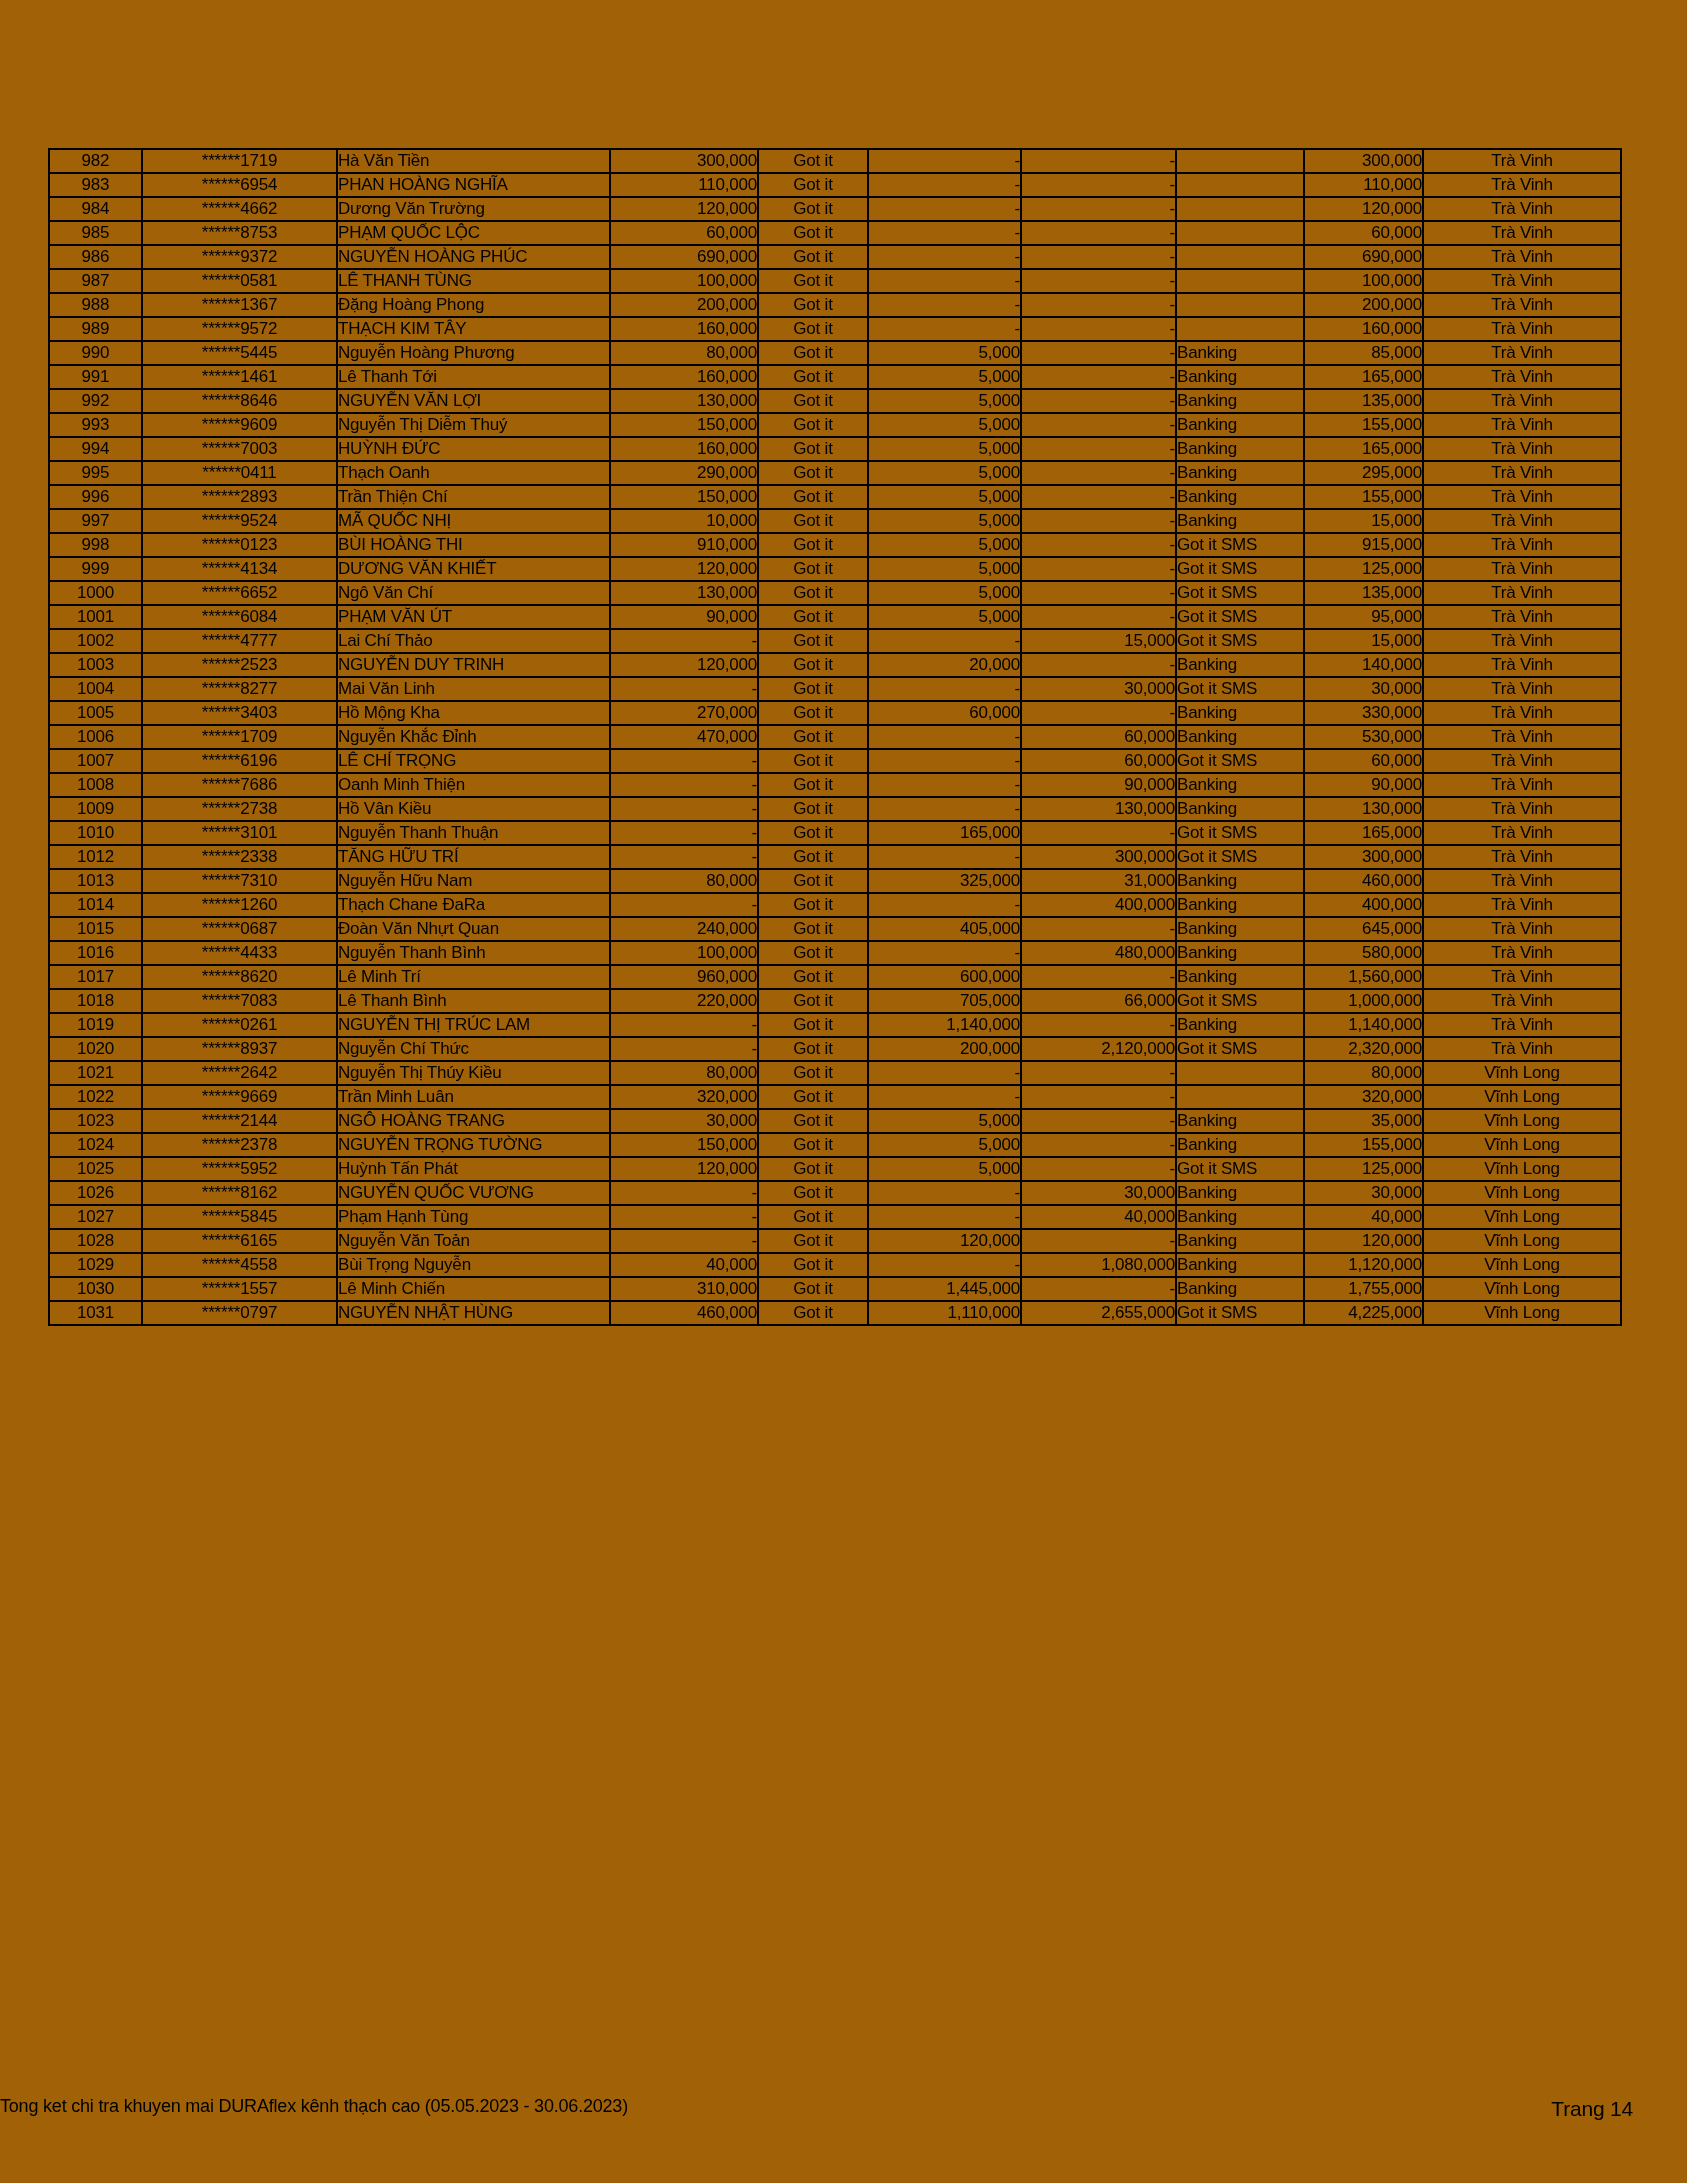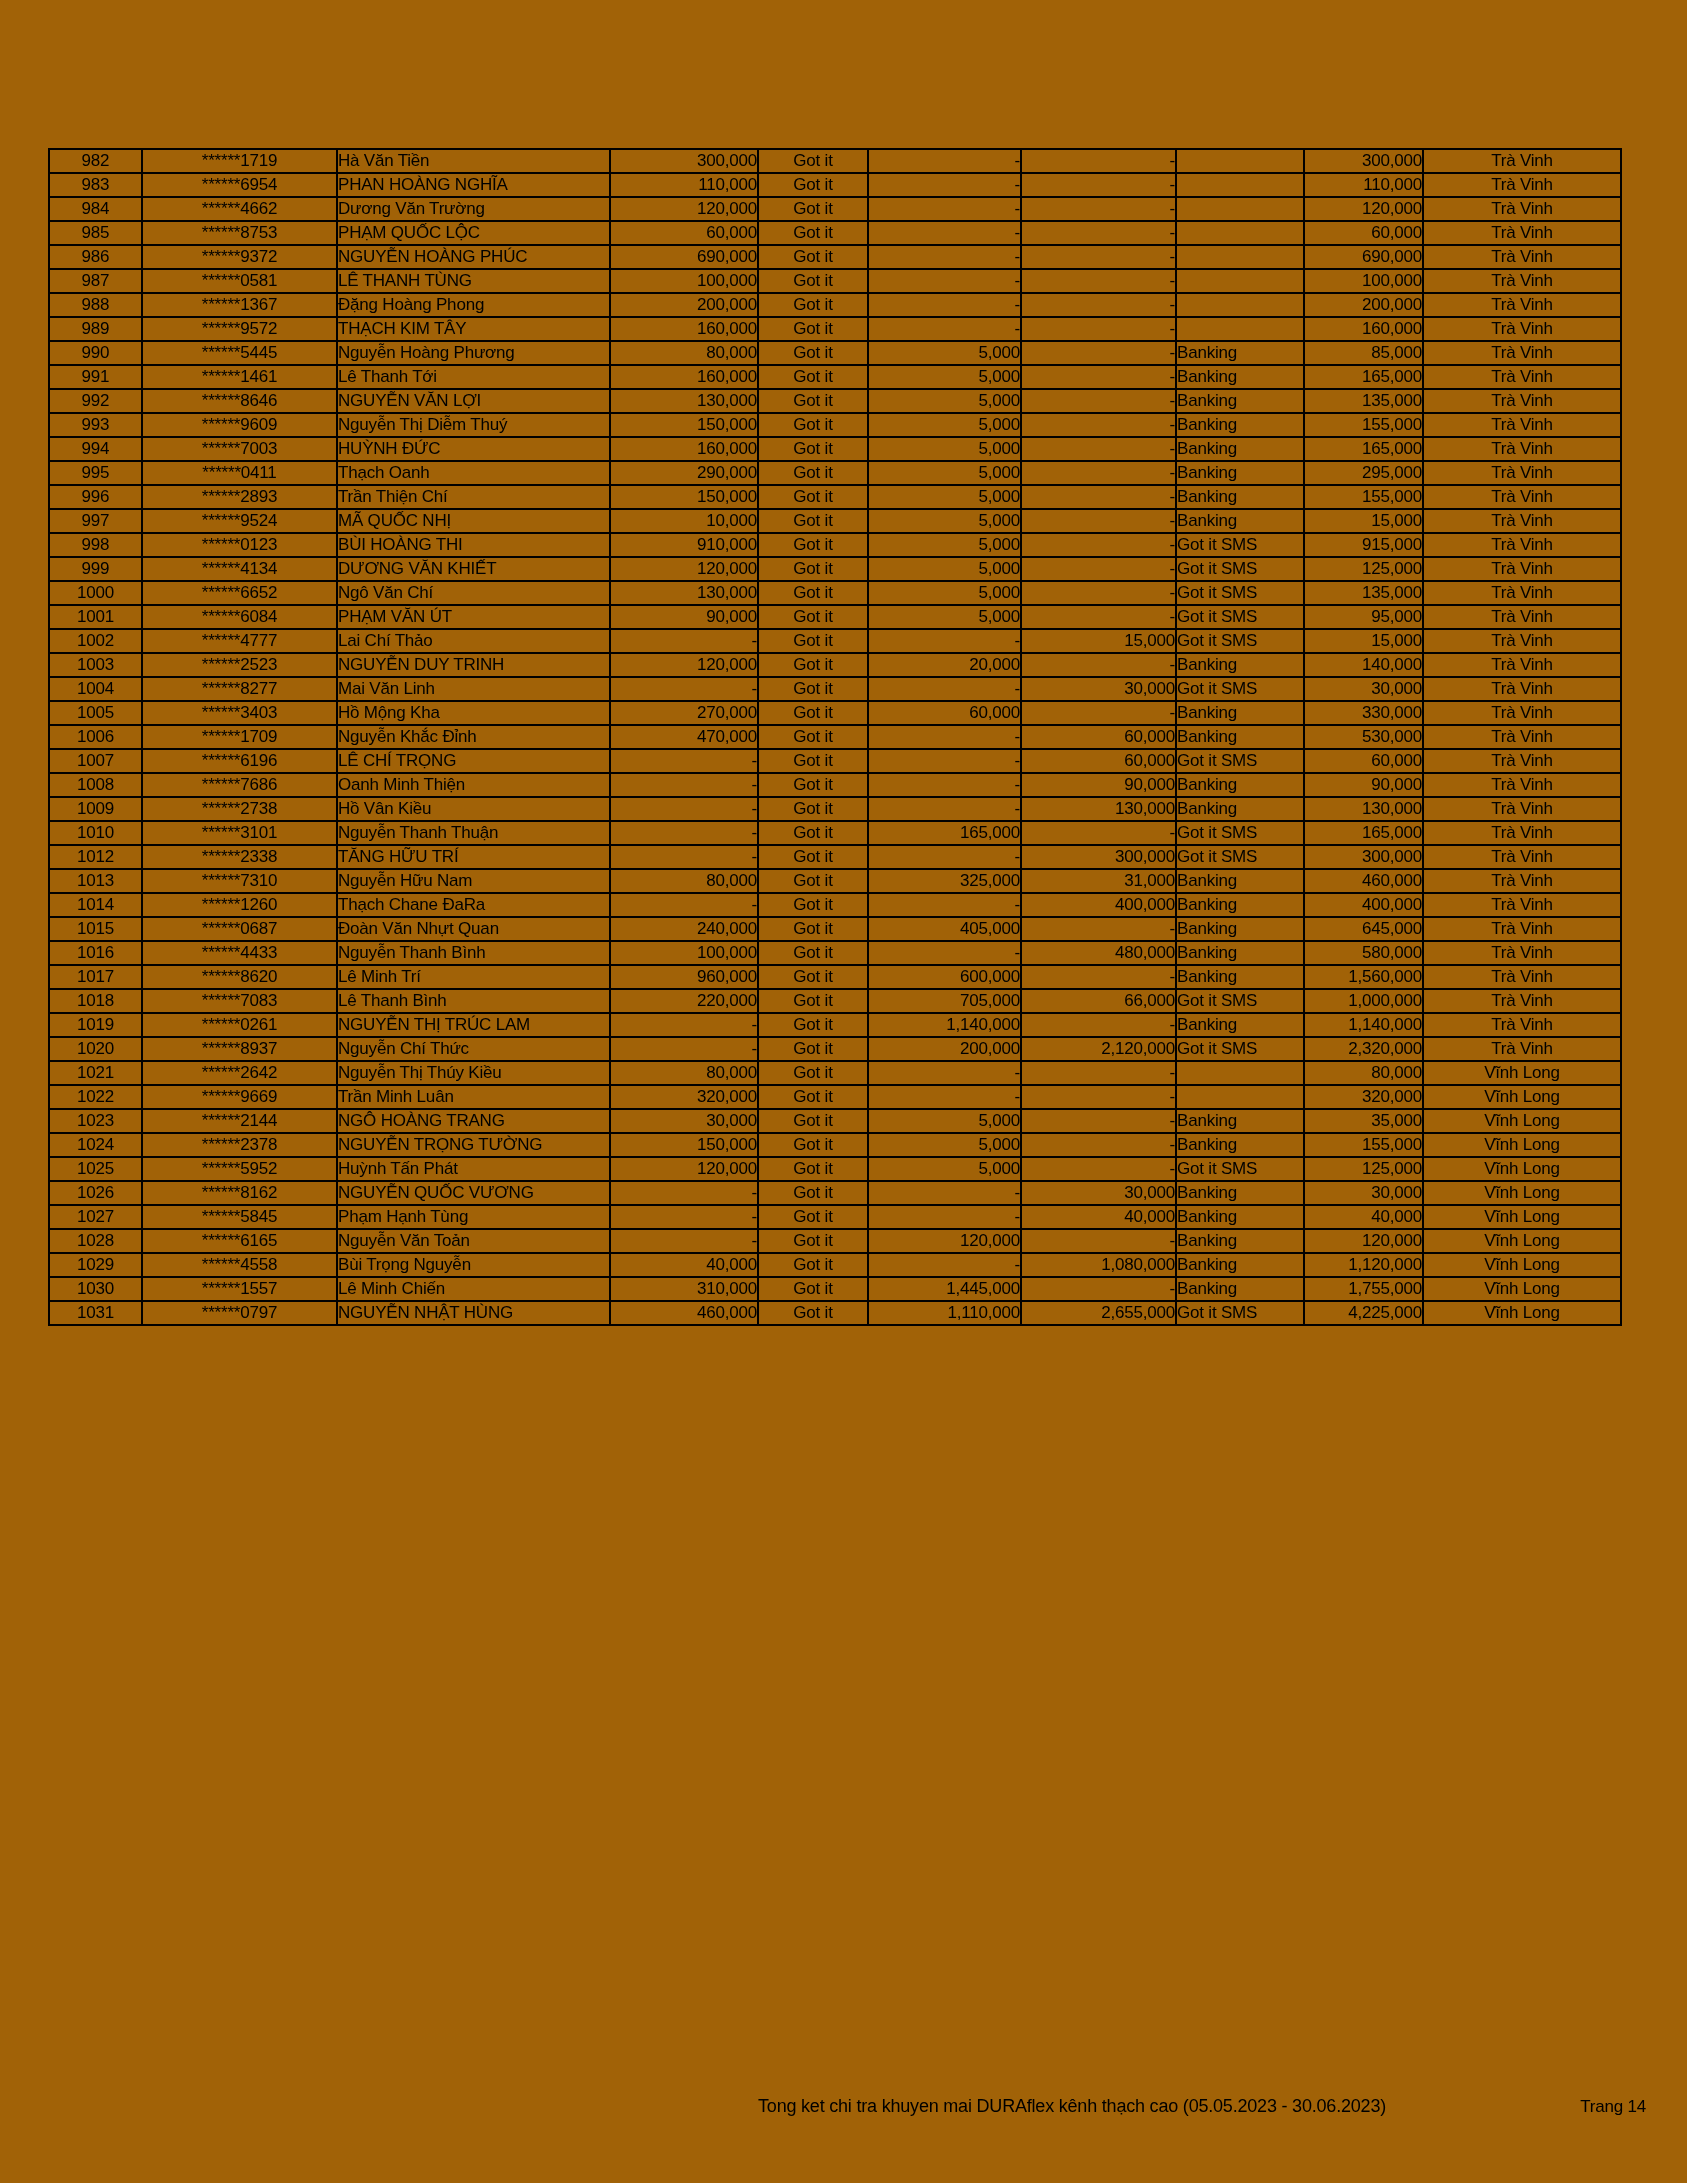--- a/index.html
+++ b/index.html
@@ -40,29 +40,29 @@
   
   td.c0, td.c1, td.c4, td.c9 { text-align: center; }
   td.c2, td.c7 { text-align: left; padding-left: 6.6px; }
   td.c3, td.c5, td.c6, td.c8 { text-align: right; padding-right: 8px; }
   td.dash { padding-right: 20px; }
   .footer-title {
     position: absolute;
     top: 2096px;
     left: 0;
     width: 1386px;
-    text-align: right;
+    text-align: left;
     font-size: 18px;
     letter-spacing: -0.2px;
   }
   .footer-page {
     position: absolute;
     top: 2097px;
-    right: 41px;
-    font-size: 17px;
+    right: 54px;
+    font-size: 21px;
     letter-spacing: -0.2px;
   }
 </style>
 </head>
 <body>
 
 <div class="sheet">
 
   <table class="payout">
     <colgroup>

